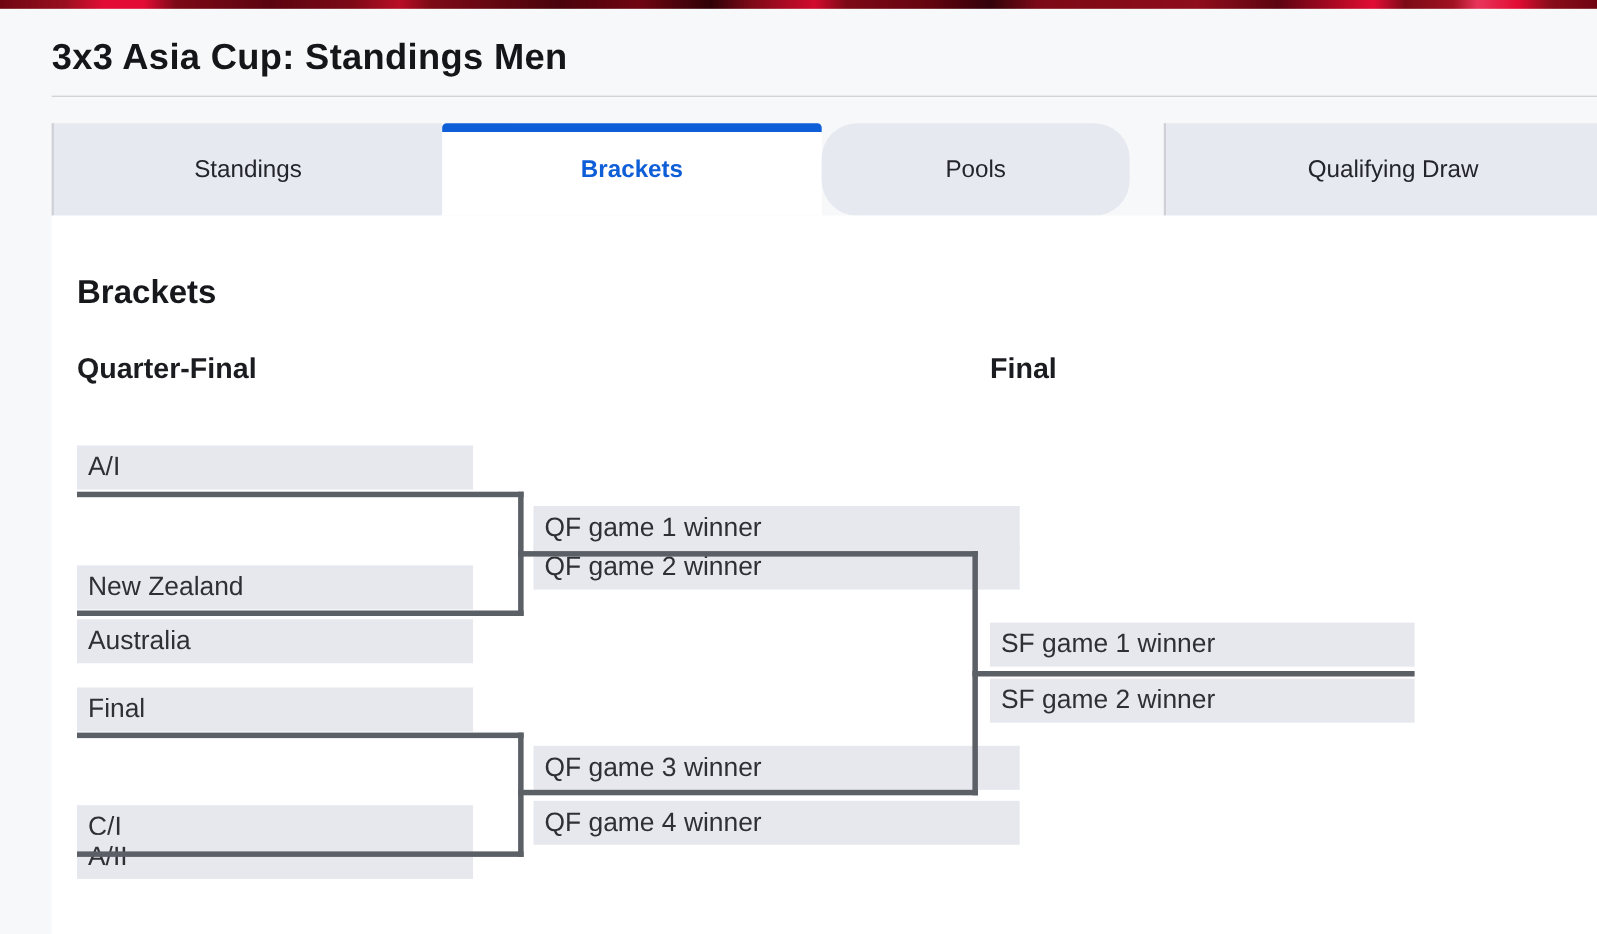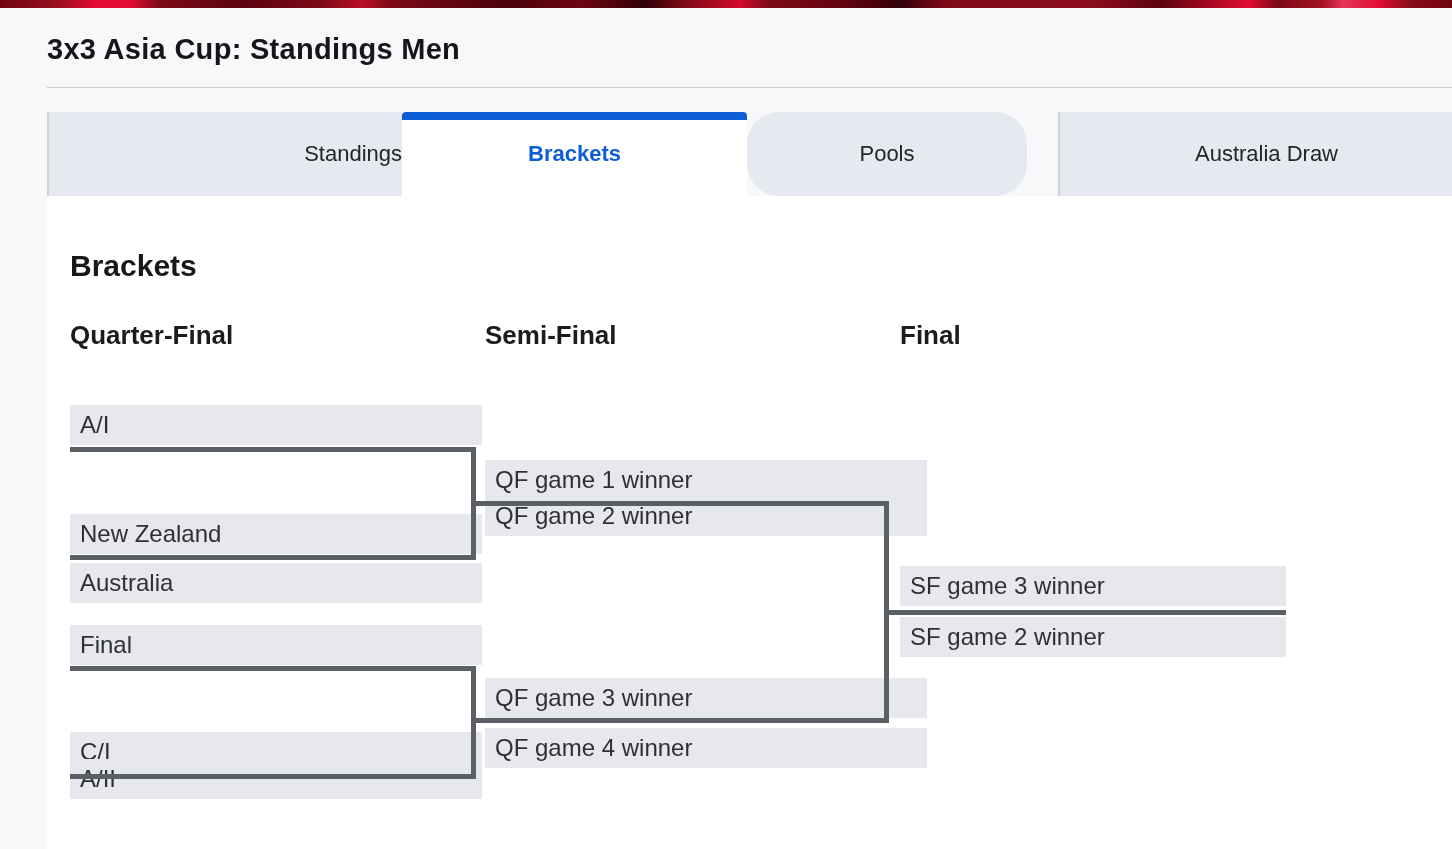--- a/index.html
+++ b/index.html
@@ -26,38 +26,38 @@
       #33020a 62%, #7c0a16 65%,
       #8f0d1c 75%, #5d0410 80%,
       #c00a28 84.5%, #e20c35 86%,
       #7c0a16 88%, #a11222 91%,
       #e8355a 92.5%, #e20c35 95%,
       #8a0d1a 97%, #6f0511 100%);
   }
 
   .page-title {
     position:absolute; top:33px; left:47px;
-    font-size:29px; font-weight:800; letter-spacing:0.3px;
+    font-size:33px; font-weight:800; letter-spacing:0.3px;
     color:#15161a; white-space:nowrap;
     font-family:"Liberation Sans","DejaVu Sans",sans-serif;
   }
 
   .title-divider {
     position:absolute; top:87px; left:47px; width:1405px; height:1px;
     background:#c9cbd1;
   }
 
   
   .tab {
     position:absolute; top:112px; height:84px;
     display:flex; align-items:center; justify-content:center;
     background:var(--tab-bg, #e7e9f0);
     font-size:22px; color:#23252a; cursor:pointer;
   }
-  .tab-standings { left:47px;  width:355px; border-left:2px solid #cfd1d7;justify-content:flex-end; }
+  .tab-standings { left:47px;  width:355px; border-left:2px solid #cfd1d7; }
   .tab-pools     { left:747px; width:280px;border-radius:32px; }
   .tab-qd        { left:1058px; width:415px; border-left:2px solid #cfd1d7; }
   .tab-active {
     left:402px; width:345px;
     background:#ffffff;
     color:var(--accent-blue, #0e5ed8);
     font-weight:700;
   }
   .tab-indicator {
     position:absolute; top:0; left:0; right:0; height:8px;
@@ -84,21 +84,21 @@
   .rh-qf { left:23px;  width:386px; }
   .rh-sf { left:438px; width:385px; }
   .rh-f  { left:853px; width:386px; }
 
   .slot {
     position:absolute; height:40px; line-height:40px;
     padding-left:10px;
     background:var(--slot-bg, #e6e8ee);
     font-size:24px; color:#2e3034; white-space:nowrap; overflow:hidden;
   }
-  .col-qf { left:23px;  width:412px; }
+  .col-qf { left:23px;  width:360px; }
   .col-sf { left:438px; width:442px; }
   .col-f  { left:853px; width:386px; }
 
   .connector { position:absolute; background:var(--connector, #5b5f66); }
 </style>
 </head>
 <body>
 
 <div class="banner"></div>
 
@@ -110,45 +110,44 @@
     <span class="tab-label">Standings</span>
   </div>
   <div class="tab tab-active">
     <span class="tab-indicator"></span>
     <span class="tab-label">Brackets</span>
   </div>
   <div class="tab tab-pools">
     <span class="tab-label">Pools</span>
   </div>
   <div class="tab tab-qd">
-    <span class="tab-label">Australia Draw</span>
+    <span class="tab-label">Qualifying Draw</span>
   </div>
 </nav>
 
 <section class="panel">
 
   <h2 class="section-heading">Brackets</h2>
 
   <div class="round-header rh-qf">Quarter-Final</div>
-  <div class="round-header rh-sf">Semi-Final</div>
   <div class="round-header rh-f">Final</div>
 
   <div class="slot col-qf" style="top:209px">A/I</div>
   <div class="slot col-qf" style="top:318px">New Zealand</div>
   <div class="slot col-qf" style="top:367px">Australia</div>
   <div class="slot col-qf" style="top:429px">Final</div>
   <div class="slot col-qf" style="top:536px">C/I</div>
   <div class="slot col-qf" style="top:563px">A/II</div>
 
   <div class="slot col-sf" style="top:264px">QF game 1 winner</div>
   <div class="slot col-sf" style="top:300px">QF game 2 winner</div>
   <div class="slot col-sf" style="top:482px">QF game 3 winner</div>
   <div class="slot col-sf" style="top:532px">QF game 4 winner</div>
 
-  <div class="slot col-f" style="top:370px">SF game 3 winner</div>
+  <div class="slot col-f" style="top:370px">SF game 1 winner</div>
   <div class="slot col-f" style="top:421px">SF game 2 winner</div>
 
   <div class="connector" style="left:23px;  top:251px; width:406px; height:5px"></div>
   <div class="connector" style="left:424px; top:251px; width:5px; height:113px"></div>
   <div class="connector" style="left:23px;  top:359px; width:406px; height:5px"></div>
 
   <div class="connector" style="left:23px;  top:470px; width:406px; height:5px"></div>
   <div class="connector" style="left:424px; top:470px; width:5px; height:113px"></div>
   <div class="connector" style="left:23px;  top:578px; width:406px; height:5px"></div>
 

